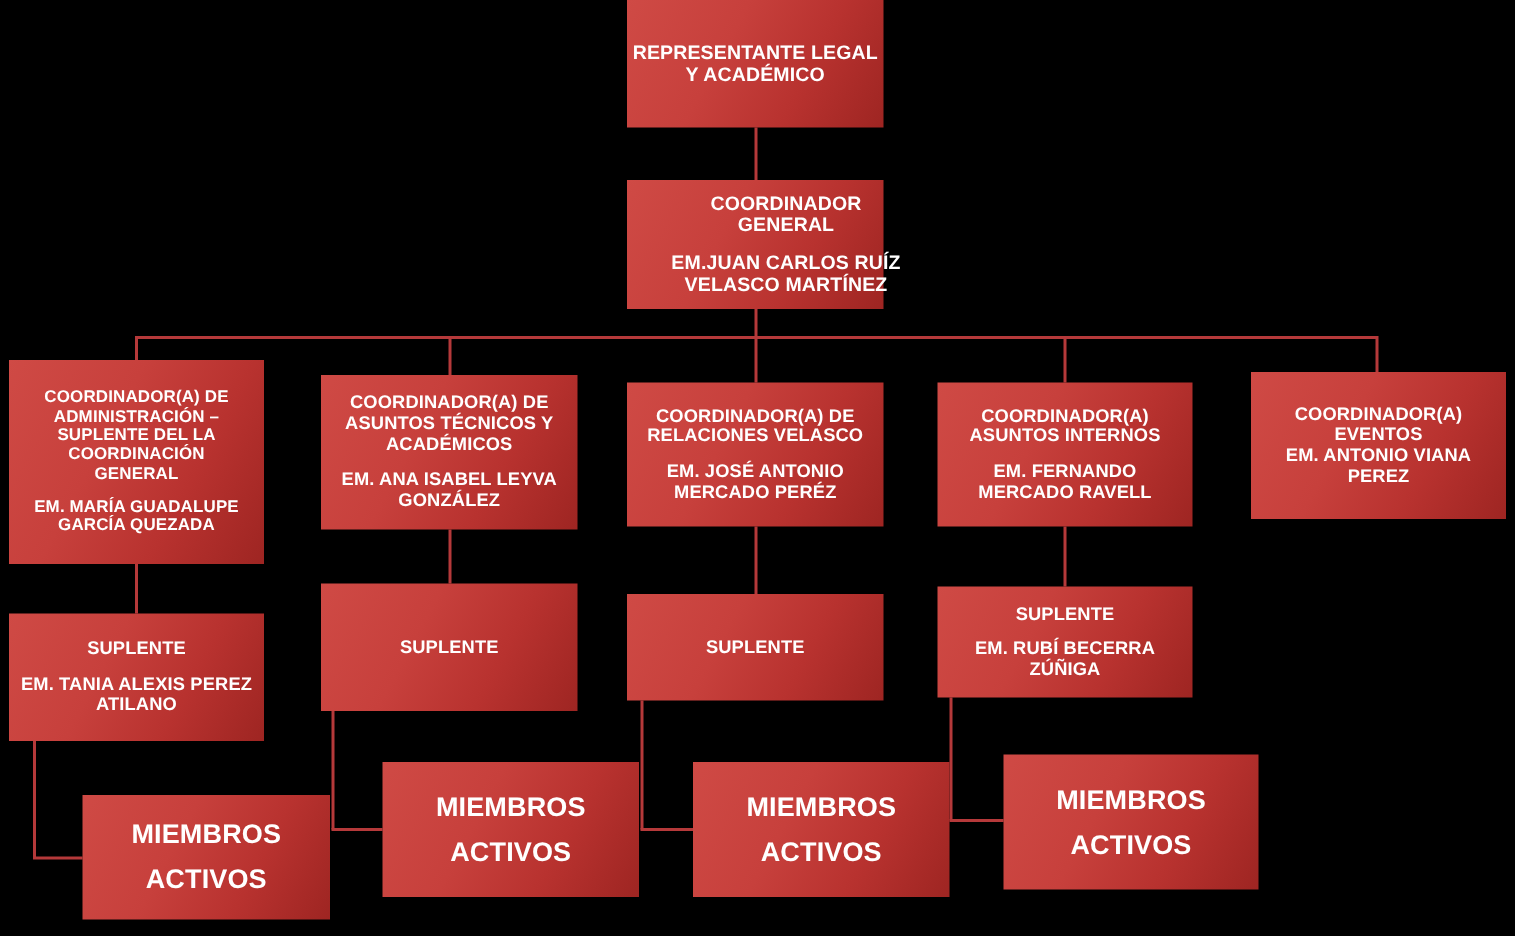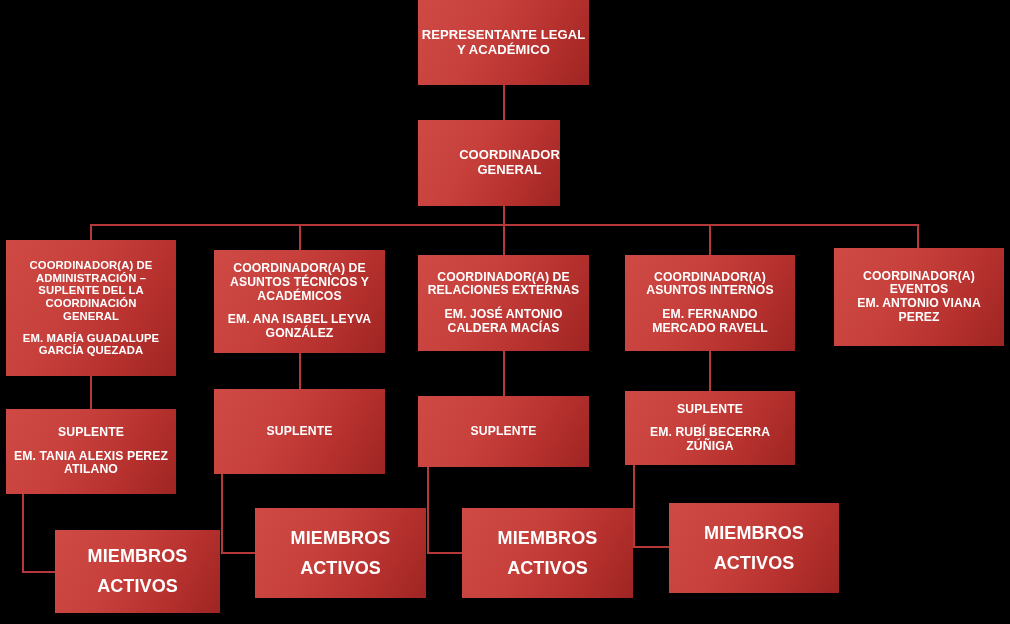--- a/index.html
+++ b/index.html
@@ -92,24 +92,28 @@
   <div class="conn v" style="left:633px; top:465px; height:82px;"></div>
   <div class="conn h" style="left:633px; top:546px; width:36px;"></div>
 
   <div class="node t-13" style="left:418px; top:0px; width:171px; height:85px;gap:16px;">
     <span class="grp">
       <span class="ln">REPRESENTANTE LEGAL</span>
       <span class="ln">Y ACADÉMICO</span>
     </span>
   </div>
 
-  <div class="node t-13" style="left:418px; top:120px; width:142px; height:86px;padding-left:46px;">
+  <div class="node t-13" style="left:418px; top:120px; width:171px; height:86px;padding-left:46px;">
     <span class="grp">
       <span class="ln">COORDINADOR</span>
       <span class="ln">GENERAL</span>
+    </span>
+    <span class="grp">
+      <span class="ln">EM.JUAN CARLOS RUÍZ</span>
+      <span class="ln">VELASCO MARTÍNEZ</span>
     </span>
   </div>
 
   <div class="node t-11" style="left:6px; top:240px; width:170px; height:136px;">
     <span class="grp">
       <span class="ln">COORDINADOR(A) DE</span>
       <span class="ln">ADMINISTRACIÓN –</span>
       <span class="ln">SUPLENTE DEL LA</span>
       <span class="ln">COORDINACIÓN</span>
       <span class="ln">GENERAL</span>
@@ -128,25 +132,25 @@
     </span>
     <span class="grp">
       <span class="ln">EM. ANA ISABEL LEYVA</span>
       <span class="ln">GONZÁLEZ</span>
     </span>
   </div>
 
   <div class="node t-12" style="left:418px; top:255px; width:171px; height:96px;">
     <span class="grp">
       <span class="ln">COORDINADOR(A) DE</span>
-      <span class="ln">RELACIONES EXTERNAS</span>
+      <span class="ln">RELACIONES VELASCO</span>
     </span>
     <span class="grp">
       <span class="ln">EM. JOSÉ ANTONIO</span>
-      <span class="ln">CALDERA MACÍAS</span>
+      <span class="ln">MERCADO PERÉZ</span>
     </span>
   </div>
 
   <div class="node t-12" style="left:625px; top:255px; width:170px; height:96px;">
     <span class="grp">
       <span class="ln">COORDINADOR(A)</span>
       <span class="ln">ASUNTOS INTERNOS</span>
     </span>
     <span class="grp">
       <span class="ln">EM. FERNANDO</span>

